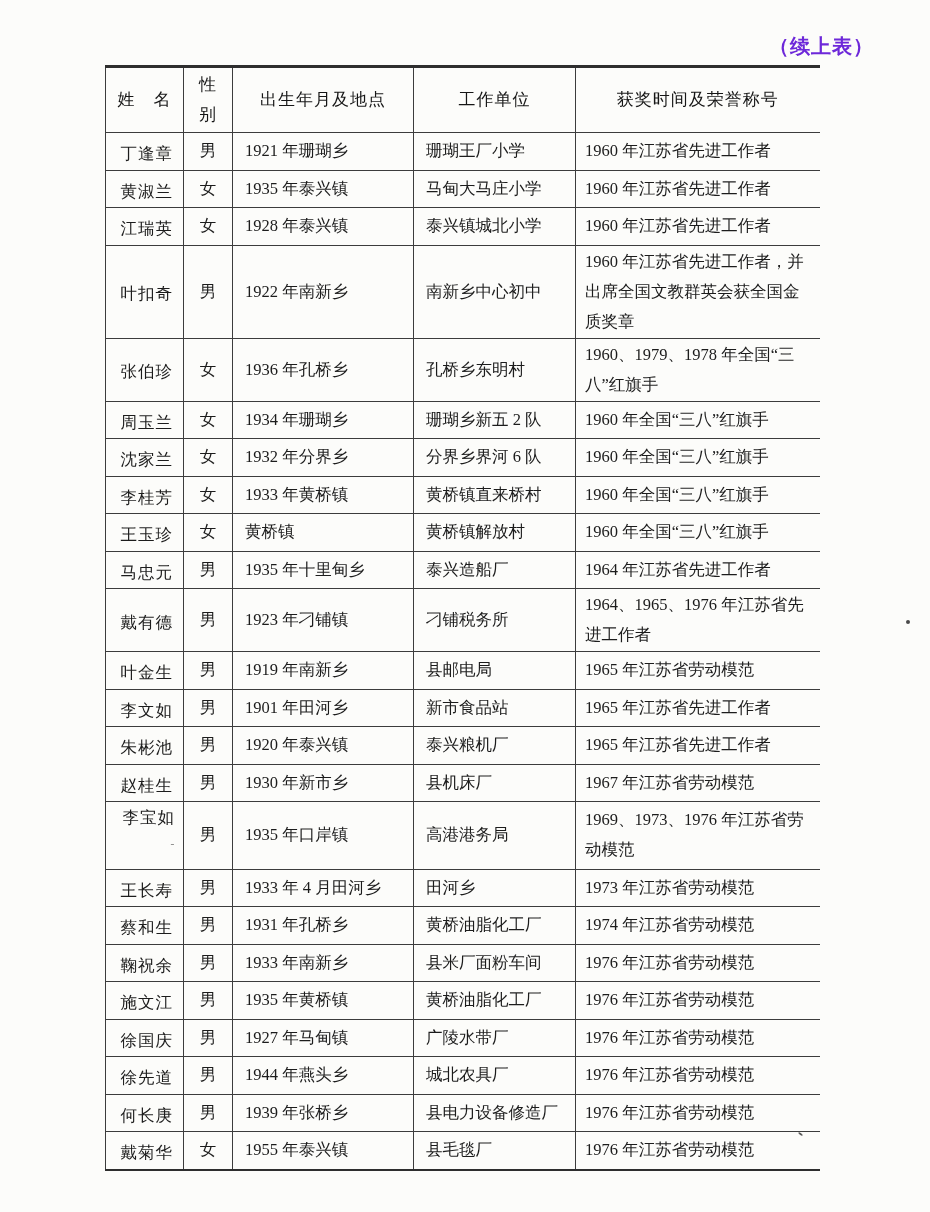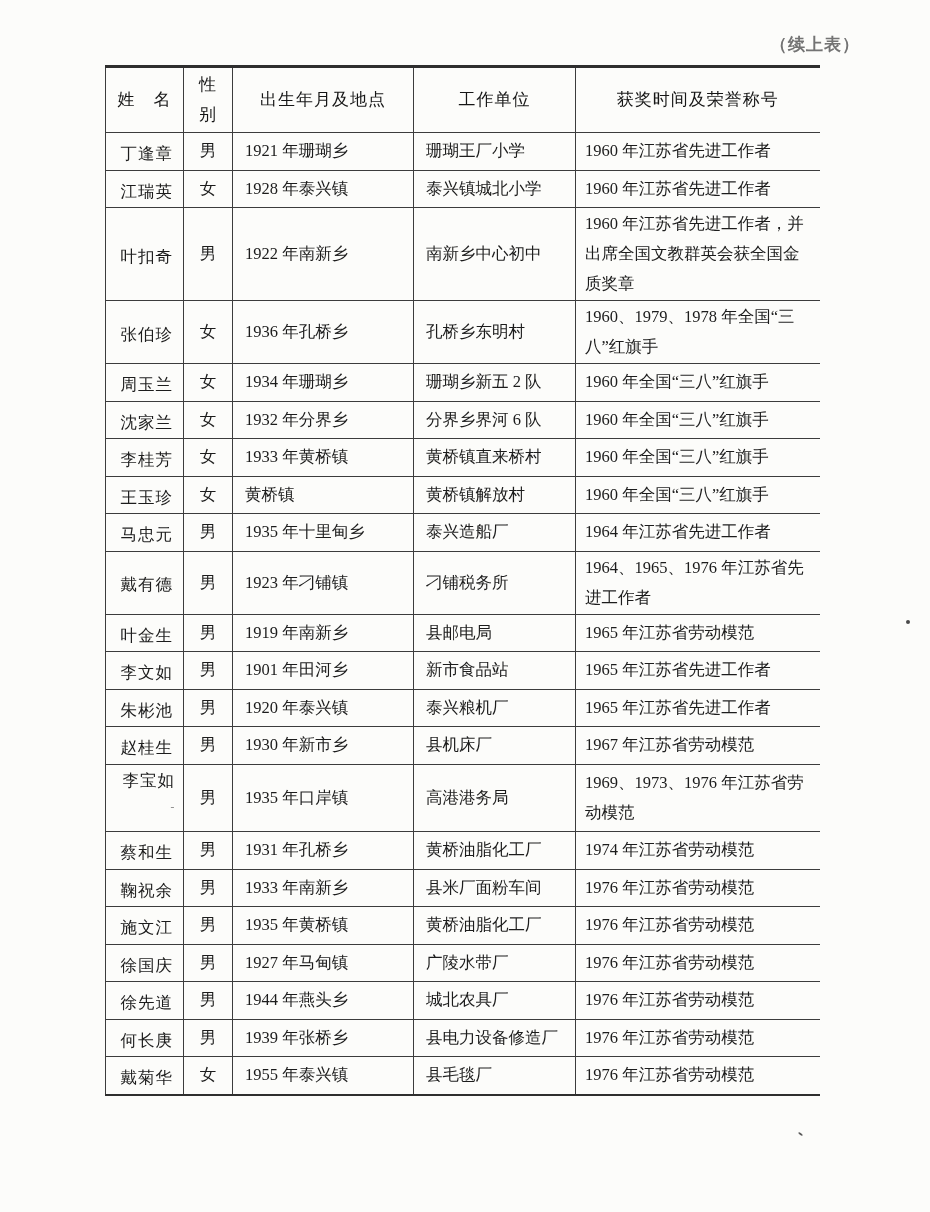--- a/index.html
+++ b/index.html
@@ -6,22 +6,22 @@
   body{
     width:930px;height:1212px;
     background:#fcfcfa;
     font-family:"Liberation Serif","DejaVu Serif",serif;
     color:#1c1c1c;
     position:relative;
     overflow:hidden;
   }
   .page{position:absolute;inset:0;}
   .cont-note{
-    position:absolute;top:33px;right:70px;
-    font-size:17px;font-weight:bold;letter-spacing:1px;color:#737373;
+    position:absolute;top:33px;right:56px;
+    font-size:20px;font-weight:bold;letter-spacing:1px;color:#6d28d9;
   }
   table.award-table{
     position:absolute;left:105px;top:65px;
     width:714px;
     border-collapse:collapse;
     table-layout:fixed;
     border-top:3px solid #2e2e2e;
     border-bottom:2px solid #2e2e2e;
     border-left:1.5px solid #343434;
     font-size:16.5px;
@@ -76,20 +76,27 @@
     </thead>
     <tbody>
         <tr>
       <td class="c-name"><span class="txt">丁逢章</span><span class="name-mark"></span></td>
       <td class="c-gender">男</td>
       <td class="c-birth">1921 年珊瑚乡</td>
       <td class="c-unit">珊瑚王厂小学</td>
       <td class="c-award">1960 年江苏省先进工作者</td>
     </tr>
         <tr>
+      <td class="c-name"><span class="txt">黄淑兰</span><span class="name-mark"></span></td>
+      <td class="c-gender">女</td>
+      <td class="c-birth">1935 年泰兴镇</td>
+      <td class="c-unit">马甸大马庄小学</td>
+      <td class="c-award">1960 年江苏省先进工作者</td>
+    </tr>
+        <tr>
       <td class="c-name"><span class="txt">江瑞英</span><span class="name-mark"></span></td>
       <td class="c-gender">女</td>
       <td class="c-birth">1928 年泰兴镇</td>
       <td class="c-unit">泰兴镇城北小学</td>
       <td class="c-award">1960 年江苏省先进工作者</td>
     </tr>
         <tr>
       <td class="c-name"><span class="txt">叶扣奇</span><span class="name-mark"></span></td>
       <td class="c-gender">男</td>
       <td class="c-birth">1922 年南新乡</td>
@@ -174,20 +181,27 @@
       <td class="c-award">1967 年江苏省劳动模范</td>
     </tr>
         <tr>
       <td class="c-name"><span class="txt">李宝如</span><span class="name-mark">ˉ</span></td>
       <td class="c-gender">男</td>
       <td class="c-birth">1935 年口岸镇</td>
       <td class="c-unit">高港港务局</td>
       <td class="c-award">1969、1973、1976 年江苏省劳动模范</td>
     </tr>
         <tr>
+      <td class="c-name"><span class="txt">王长寿</span><span class="name-mark"></span></td>
+      <td class="c-gender">男</td>
+      <td class="c-birth">1933 年 4 月田河乡</td>
+      <td class="c-unit">田河乡</td>
+      <td class="c-award">1973 年江苏省劳动模范</td>
+    </tr>
+        <tr>
       <td class="c-name"><span class="txt">蔡和生</span><span class="name-mark"></span></td>
       <td class="c-gender">男</td>
       <td class="c-birth">1931 年孔桥乡</td>
       <td class="c-unit">黄桥油脂化工厂</td>
       <td class="c-award">1974 年江苏省劳动模范</td>
     </tr>
         <tr>
       <td class="c-name"><span class="txt">鞠祝余</span><span class="name-mark"></span></td>
       <td class="c-gender">男</td>
       <td class="c-birth">1933 年南新乡</td>

